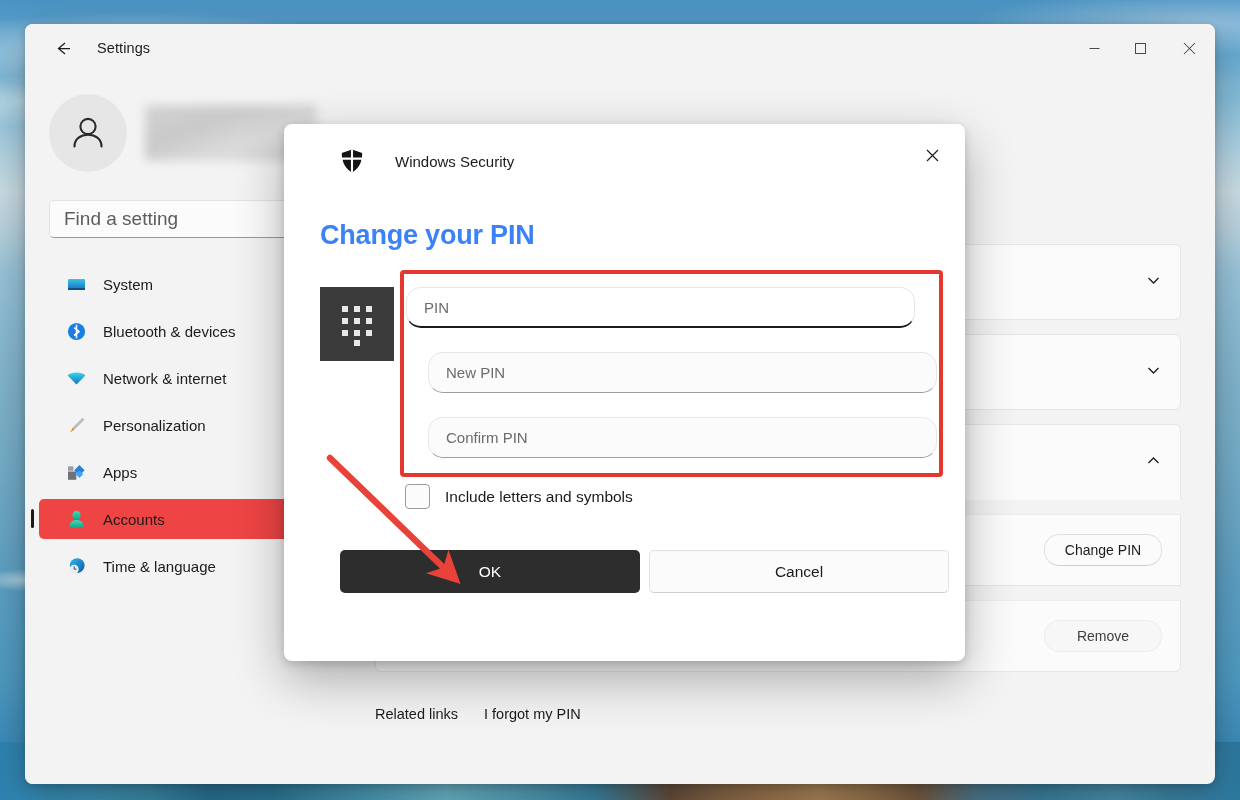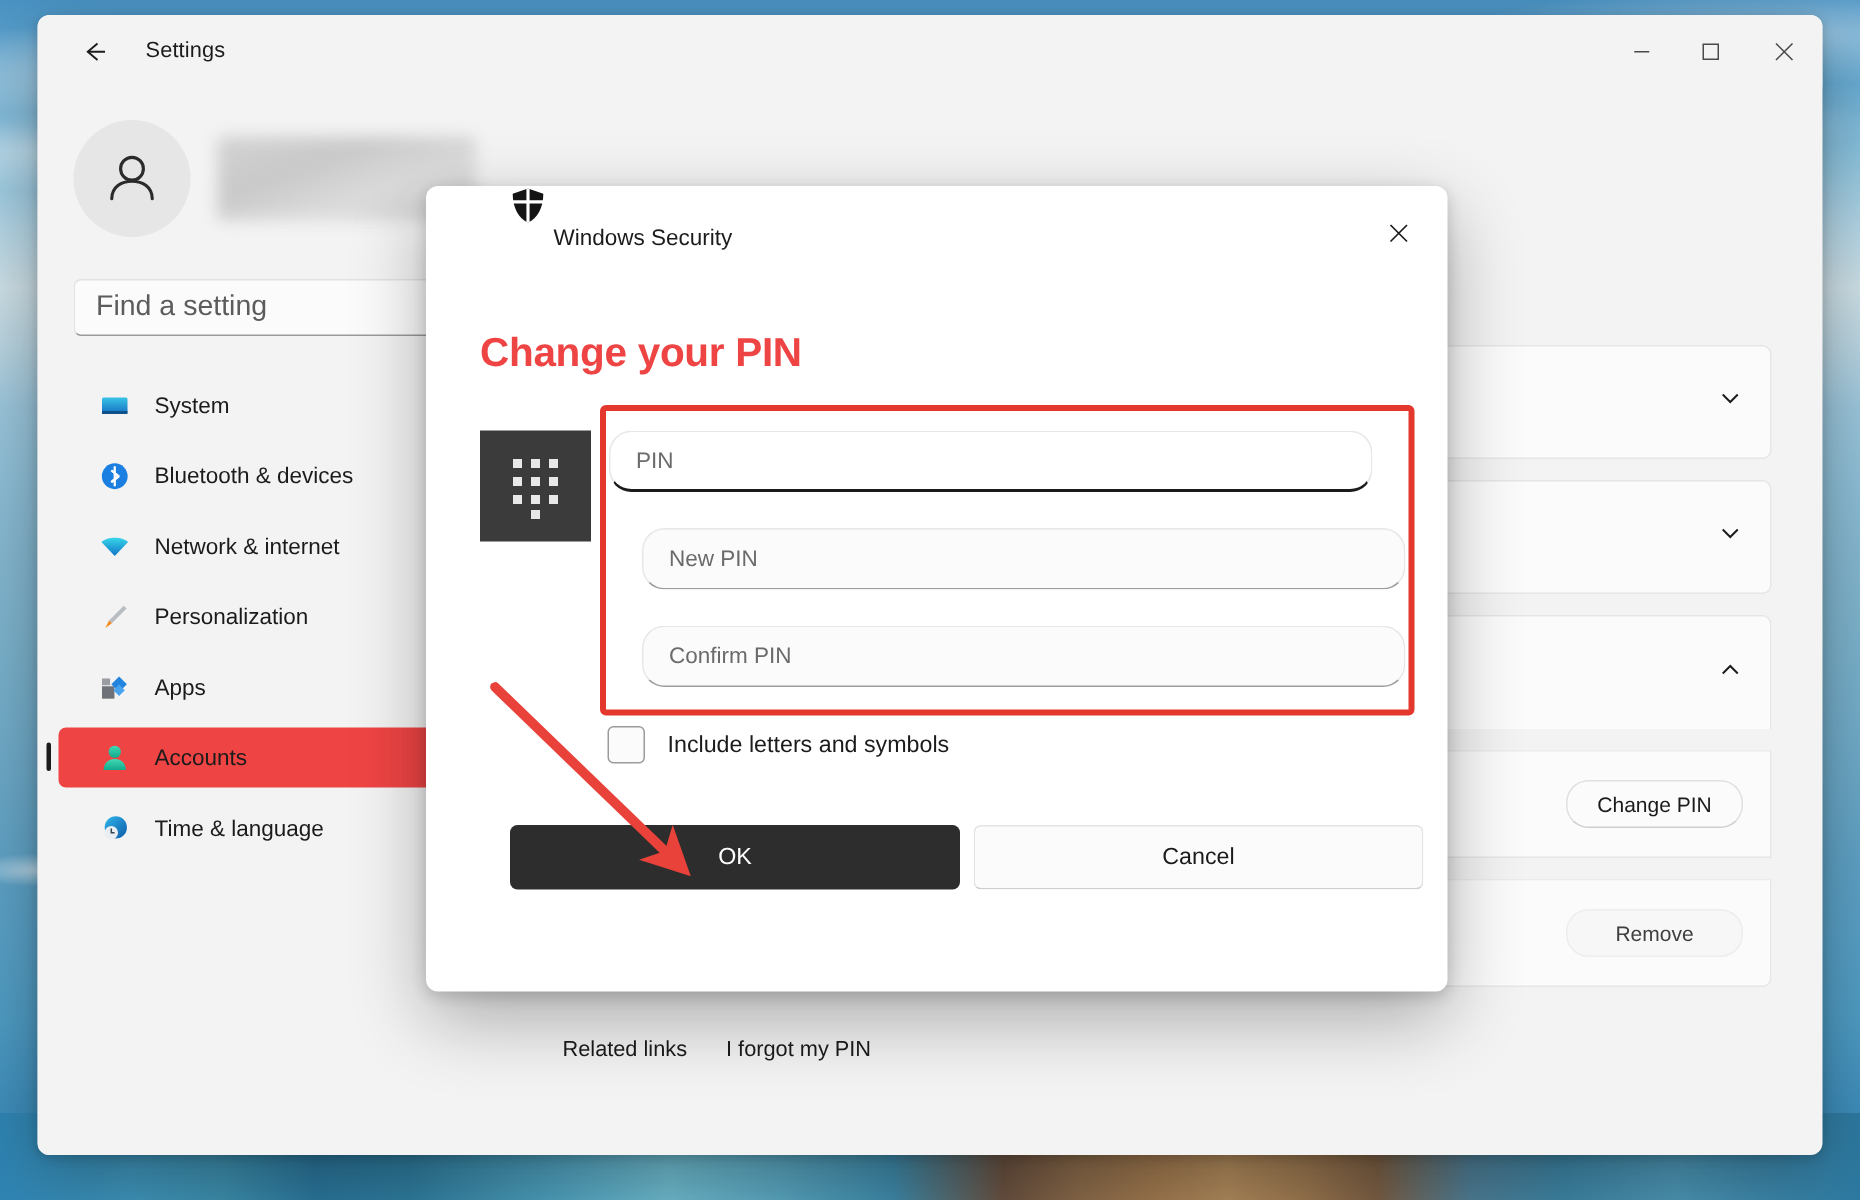--- a/index.html
+++ b/index.html
@@ -79,21 +79,21 @@
     position: absolute;
     left: 0; width: 90px;
     top: 560px; height: 40px;
     background: radial-gradient(ellipse 70px 16px at 30% 50%, rgba(255,255,255,.55), rgba(255,255,255,0) 70%);
   }
 
   
   #settings-window {
     position: absolute;
     left: 25px;
-    top: 10px;
+    top: 24px;
     width: 1190px;
     height: 760px;
     background: #f3f3f3;
     border-radius: 8px;
     box-shadow: 0 16px 48px rgba(0,0,0,.32), 0 2px 8px rgba(0,0,0,.18);
     overflow: hidden;
     display: flex;
     flex-direction: column;
   }
 
@@ -285,43 +285,42 @@
     width: 681px;
     height: 537px;
     background: #ffffff;
     border-radius: 8px;
     box-shadow: 0 18px 50px rgba(0,0,0,.30), 0 3px 10px rgba(0,0,0,.16);
     z-index: 40;
     overflow: hidden;
   }
   .dlg-head {
     display: flex;
-    align-items: flex-start;
+    align-items: center;
     height: 74px;
     padding-left: 55px;
-    flex-direction: column;
   }
   .dlg-head .shield { width: 26px; height: 26px; flex: 0 0 26px; }
   .dlg-head .dlg-app {
     margin-left: 30px;
     font-size: 15px;
     color: #1b1b1b;
   }
   .dlg-close {
     position: absolute;
     right: 12px; top: 12px;
     width: 42px; height: 38px;
     display: flex; align-items: center; justify-content: center;
     color: #1b1b1b;
     border-radius: 4px;
   }
   .dlg-h1 {
     font-size: 27px;
     font-weight: bold;
-    color: #ef4444;
+    color: #3b82f6;
     margin: 22px 0 0 36px;
     letter-spacing: -.2px;
   }
 
   .pin-row {
     display: flex;
     margin: 36px 0 0 36px;
   }
   .keypad {
     width: 74px; height: 74px;

